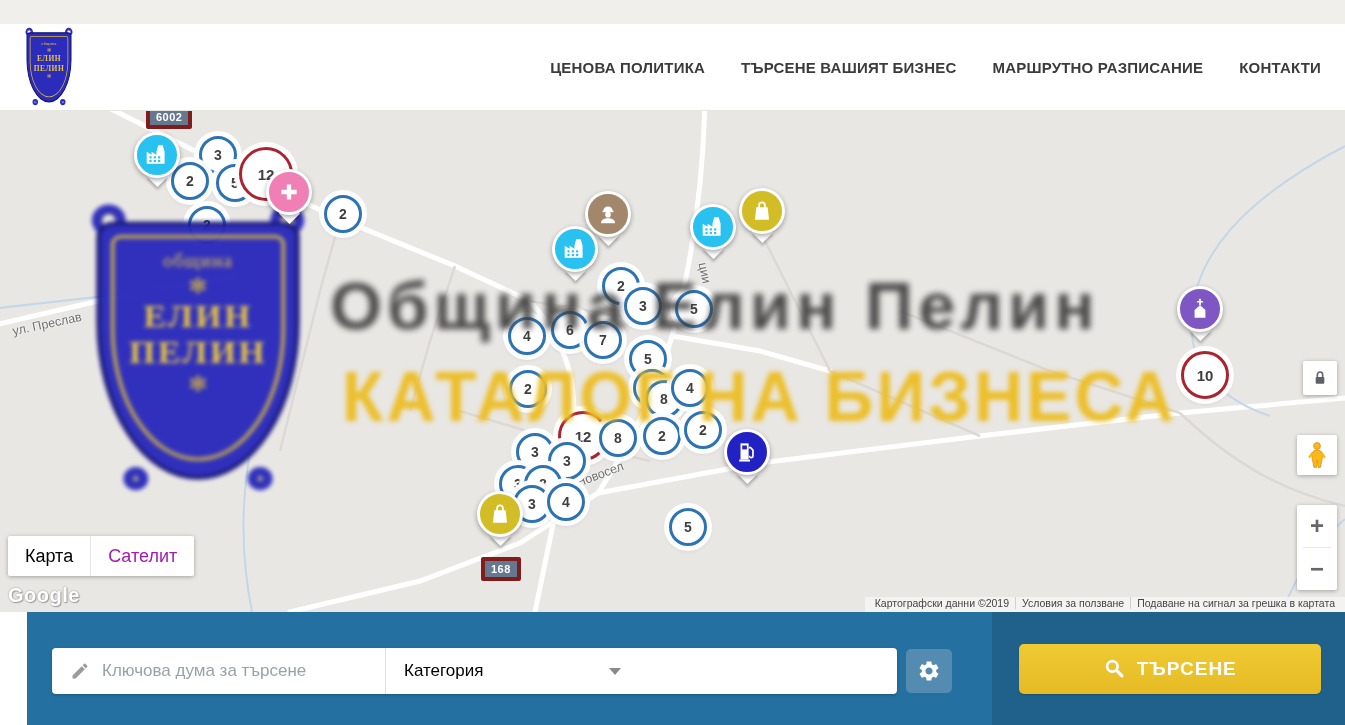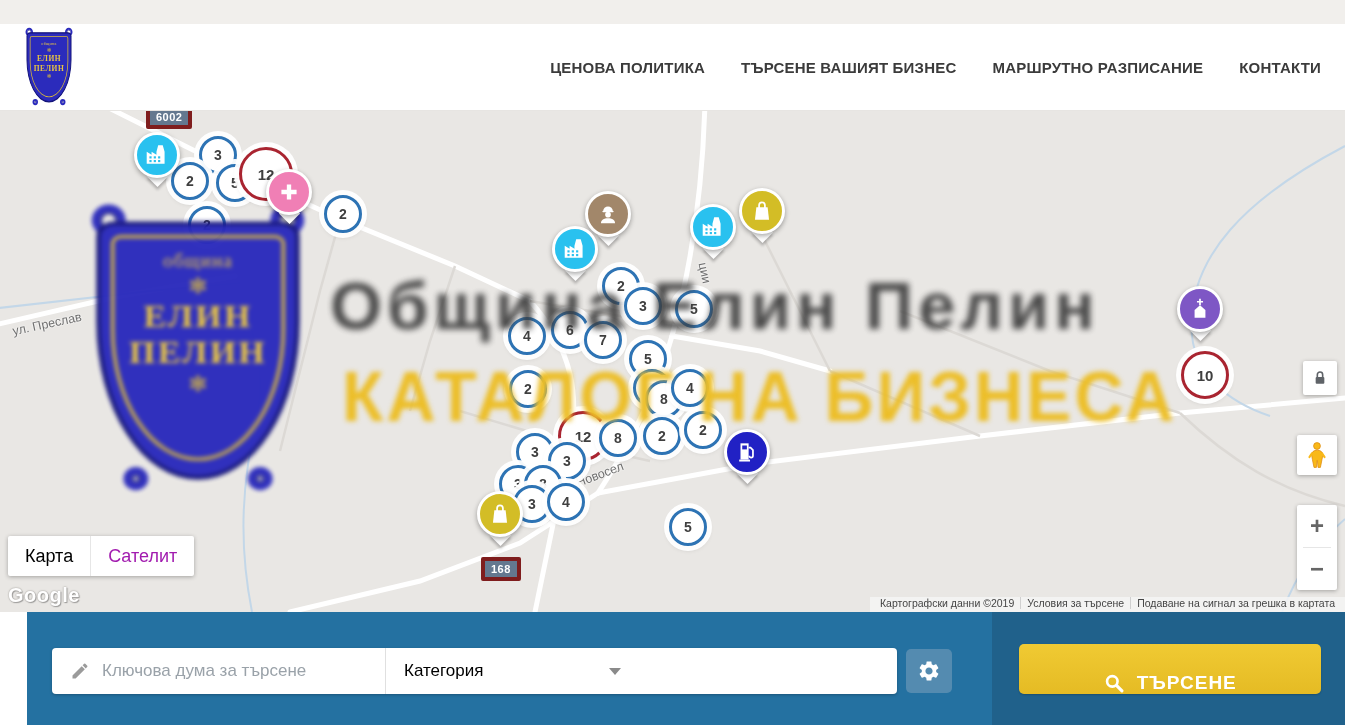--- a/index.html
+++ b/index.html
@@ -76,21 +76,21 @@
   .search-group { position:absolute; left:25px; top:36px; width:845px; height:46px; background:#fff; border-radius:4px; display:flex; align-items:stretch; box-shadow:0 1px 3px rgba(0,0,0,.25); }
   .sg-seg { display:flex; align-items:center; position:relative; }
   .sg-keyword { width:333px; padding-left:18px; gap:12px; }
   .sg-keyword input { border:0; outline:none; flex:1; font-size:17px; color:#333; font-family:"Liberation Sans", sans-serif; background:transparent; }
   .sg-keyword input::placeholder { color:#9aa2a9; }
   .sg-select { width:254px; padding:0 18px; border-left:1px solid #e0e0e0; font-size:17px; color:#000000; cursor:pointer; justify-content:space-between; }
   .sg-select.loc { width:258px; }
   .caret { width:0; height:0; border-left:6px solid transparent; border-right:6px solid transparent; border-top:7px solid #8a8a8a; }
   .gear-btn { position:absolute; left:879px; top:37px; width:46px; height:44px; background:#548bb0; border:0; border-radius:5px; display:flex; align-items:center; justify-content:center; cursor:pointer; }
   .gear-btn svg { width:24px; height:24px; fill:#fff; }
-  .search-btn { width:302px; height:50px; border:0; border-radius:5px; background:linear-gradient(#f0ca33,#e5bb24); color:#fff; font-size:19px; font-weight:700; letter-spacing:1px; display:flex; align-items:flex-end; justify-content:center; gap:12px; cursor:pointer; font-family:"Liberation Sans", sans-serif; box-shadow:0 1px 2px rgba(0,0,0,.2); }
+  .search-btn { width:302px; height:50px; border:0; border-radius:5px; background:linear-gradient(#f0ca33,#e5bb24); color:#fff; font-size:19px; font-weight:700; letter-spacing:1px; display:flex; align-items:center; justify-content:center; gap:12px; cursor:pointer; font-family:"Liberation Sans", sans-serif; box-shadow:0 1px 2px rgba(0,0,0,.2); }
 </style>
 </head>
 <body>
 
 <div class="topstrip"></div>
 <div class="header">
   <div class="brand">
     <div class="crest-slot-sm">
         <div class="crest-mount">
           <div class="crest">
@@ -317,21 +317,21 @@
 
   <div class="maptype">
     <div class="seg sel">Карта</div>
     <div class="seg unsel">Сателит</div>
   </div>
 
   <div class="google-logo">Google</div>
 
   <div class="attrib">
     <span>Картографски данни ©2019</span>
-    <a>Условия за търсене</a>
+    <a>Условия за ползване</a>
     <a>Подаване на сигнал за грешка в картата</a>
   </div>
 
   <div class="ctl ctl-lock">
     <svg width="16" height="16" viewBox="0 0 24 24">
       <path fill="none" stroke="#5f6368" stroke-width="2.4" d="M8 11V7a4 4 0 0 1 8 0v4"></path>
       <rect x="5.5" y="10.5" width="13" height="10" rx="1.5" fill="#5f6368"></rect>
     </svg>
   </div>
 

